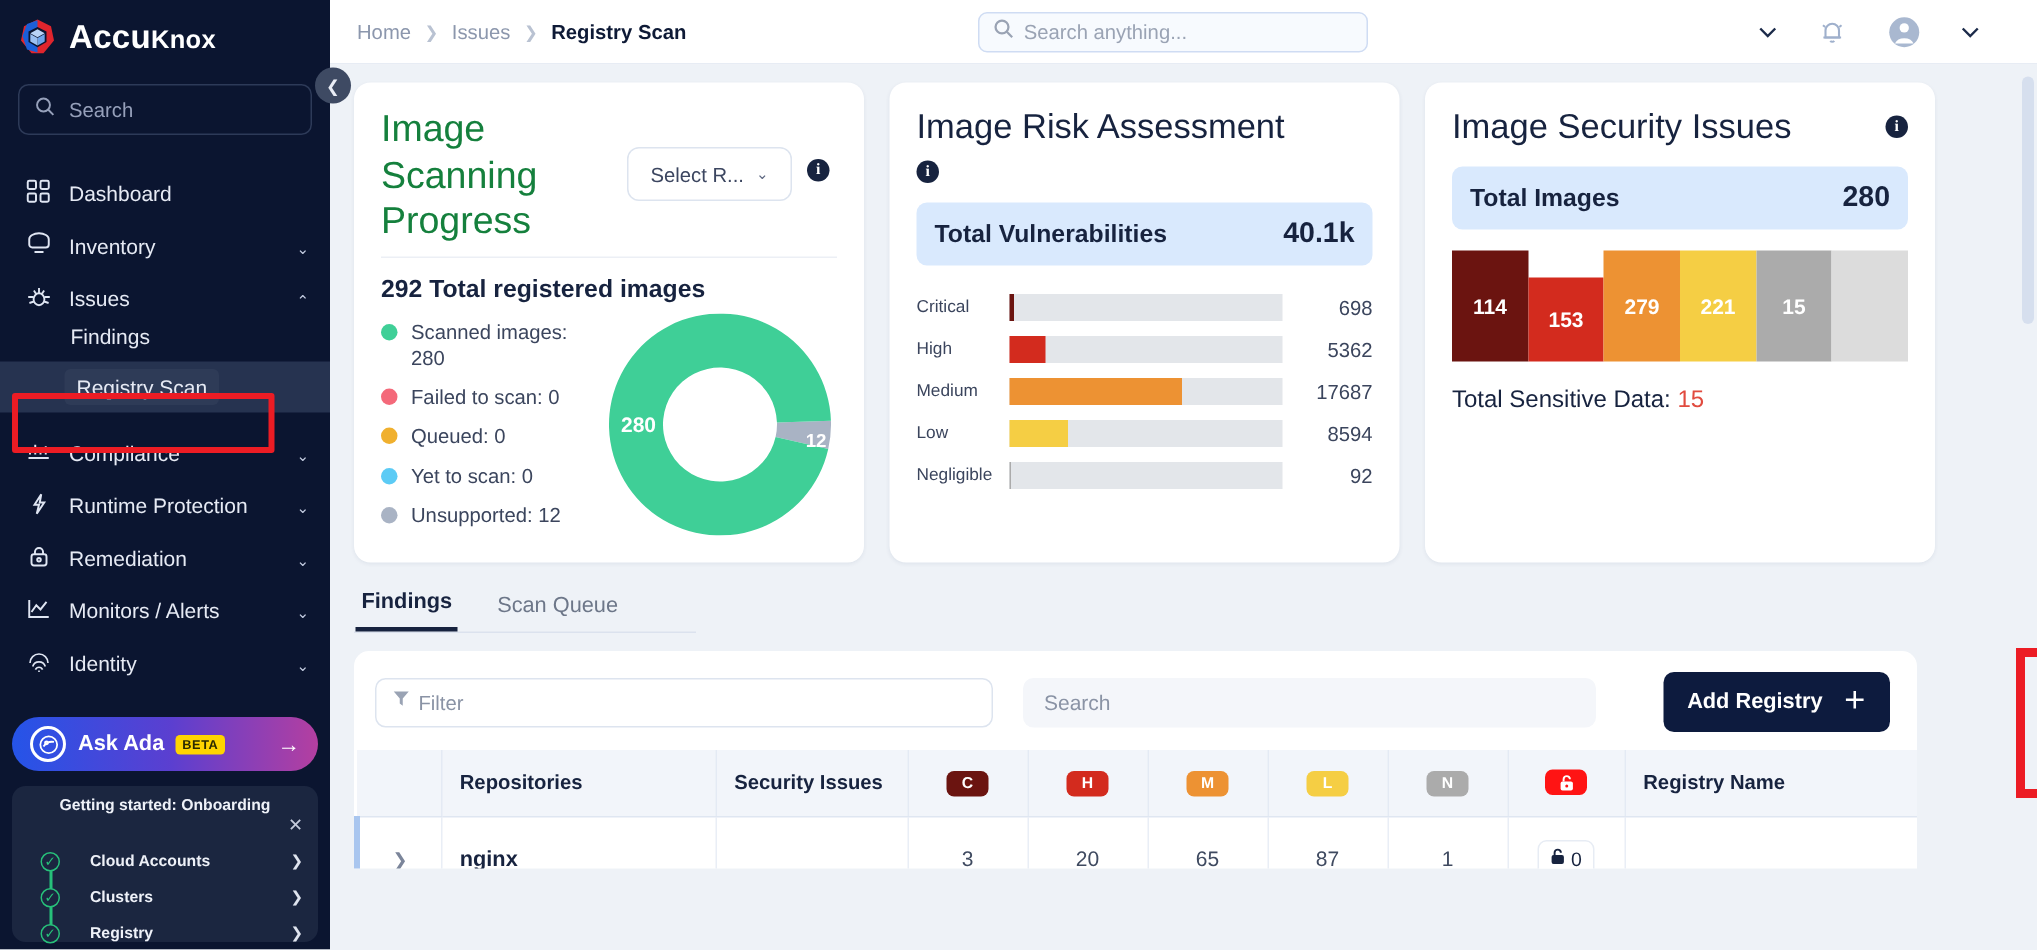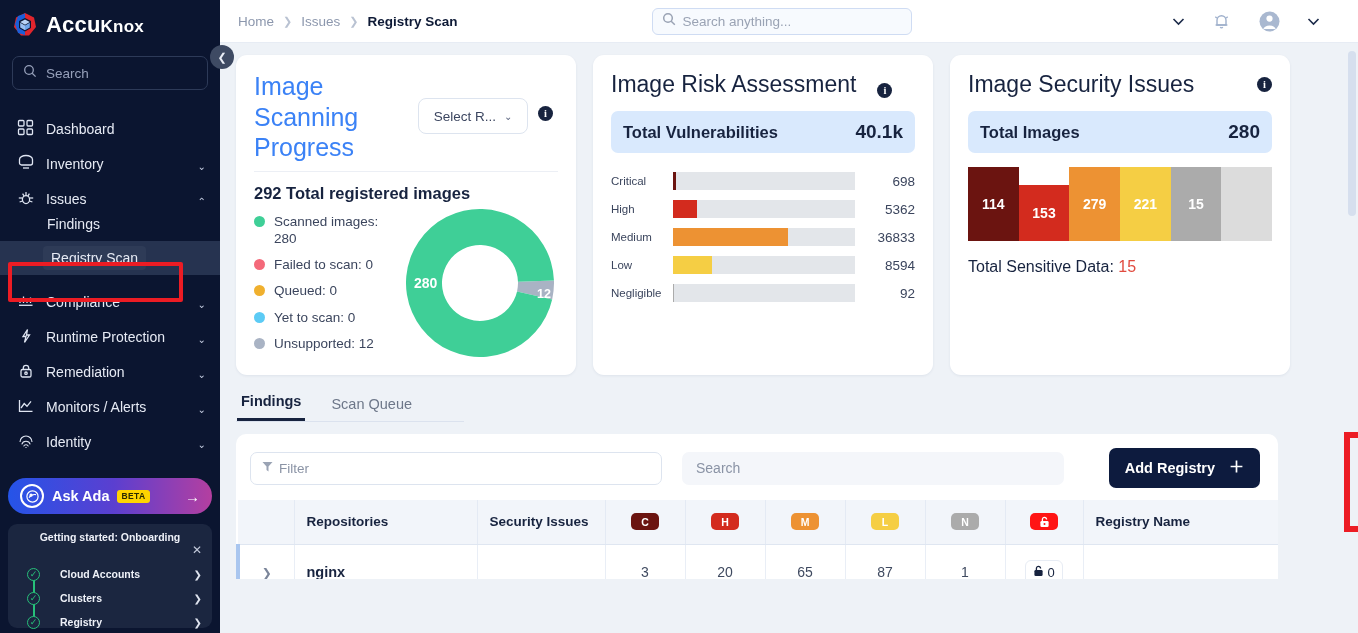--- a/index.html
+++ b/index.html
@@ -124,21 +124,21 @@
   .cards { display: flex; gap: 17px; }
   .card {
     background: #fff; border-radius: 11px; height: 320px; position: relative;
     box-shadow: 0 1px 3px rgba(20,40,80,.07);
   }
   .card.c1 { width: 340px; padding: 16px 18px; }
   .card.c2 { width: 340px; padding: 16px 18px; }
   .card.c3 { width: 340px; padding: 16px 18px; }
 
   .c1-head { display: flex; align-items: flex-start; }
-  .c1-title { font-size: 25px; line-height: 1.22; color: #3b82f6; font-weight: 400; width: 150px; }
+  .c1-title { font-size: 25px; line-height: 1.22; color: #15803d; font-weight: 400; width: 150px; }
   .select-reg {
     margin-left: 14px; margin-top: 27px; width: 110px; height: 36px; border: 1px solid #dde4ef;
     border-radius: 8px; display: flex; align-items: center; justify-content: center;
     gap: 8px; font-size: 13.5px; color: #3c4660; cursor: pointer;
   }
   .select-reg .chev { font-size: 10px; color: #5c6680; }
   .info-dot {
     width: 15px; height: 15px; border-radius: 50%; background: #17233f; color: #fff;
     font-size: 10.5px; font-weight: 700; display: flex; align-items: center;
     justify-content: center; flex: 0 0 15px; font-family: "Liberation Serif", serif;
@@ -150,21 +150,21 @@
   .legend { width: 150px; }
   .leg-row { display: flex; align-items: flex-start; gap: 9px; margin-bottom: 9px; }
   .leg-dot { width: 11px; height: 11px; border-radius: 50%; flex: 0 0 11px; margin-top: 3px; }
   .leg-txt { font-size: 13.5px; color: #3b455d; line-height: 1.28; }
 
   .donut-wrap { position: relative; width: 148px; height: 148px; margin-left: 2px; margin-top: -4px; }
   .donut-lbl { position: absolute; color: #fff; font-weight: 700; font-size: 14px; }
   .donut-lbl.big { left: 8px; top: 66px; }
   .donut-lbl.small { right: 3px; top: 78px; font-size: 12.5px; }
 
-  .c2-title { font-size: 23px; color: #17233f; display: flex; align-items: flex-end; gap: 21px; }
+  .c2-title { font-size: 23px; color: #17233f; display: flex; align-items: flex-start; gap: 9px; flex-direction: column; }
   .bluebox {
     margin-top: 13px; height: 42px; background: #d9e9fd; border-radius: 7px;
     display: flex; align-items: center; justify-content: space-between; padding: 0 12px;
   }
   .bluebox .bl { font-size: 16.5px; color: #17233f; font-weight: 700; }
   .bluebox .br { font-size: 19px; color: #17233f; font-weight: 700; }
 
   .risk-rows { margin-top: 14px; }
   .risk-row { display: flex; align-items: center; height: 28px; }
   .risk-name { width: 62px; font-size: 11.5px; color: #3b455d; }
@@ -560,21 +560,21 @@
                 <span class="risk-track">
                   <span class="risk-fill" style="width: 13.405%; background: rgb(211, 43, 30);"></span>
                 </span>
                 <span class="risk-val">5362</span>
               </div>
               <div class="risk-row">
                 <span class="risk-name">Medium</span>
                 <span class="risk-track">
                   <span class="risk-fill" style="width: 63.3275%; background: rgb(237, 146, 51);"></span>
                 </span>
-                <span class="risk-val">36833</span>
+                <span class="risk-val">17687</span>
               </div>
               <div class="risk-row">
                 <span class="risk-name">Low</span>
                 <span class="risk-track">
                   <span class="risk-fill" style="width: 21.485%; background: rgb(245, 206, 68);"></span>
                 </span>
                 <span class="risk-val">8594</span>
               </div>
               <div class="risk-row">
                 <span class="risk-name">Negligible</span>

